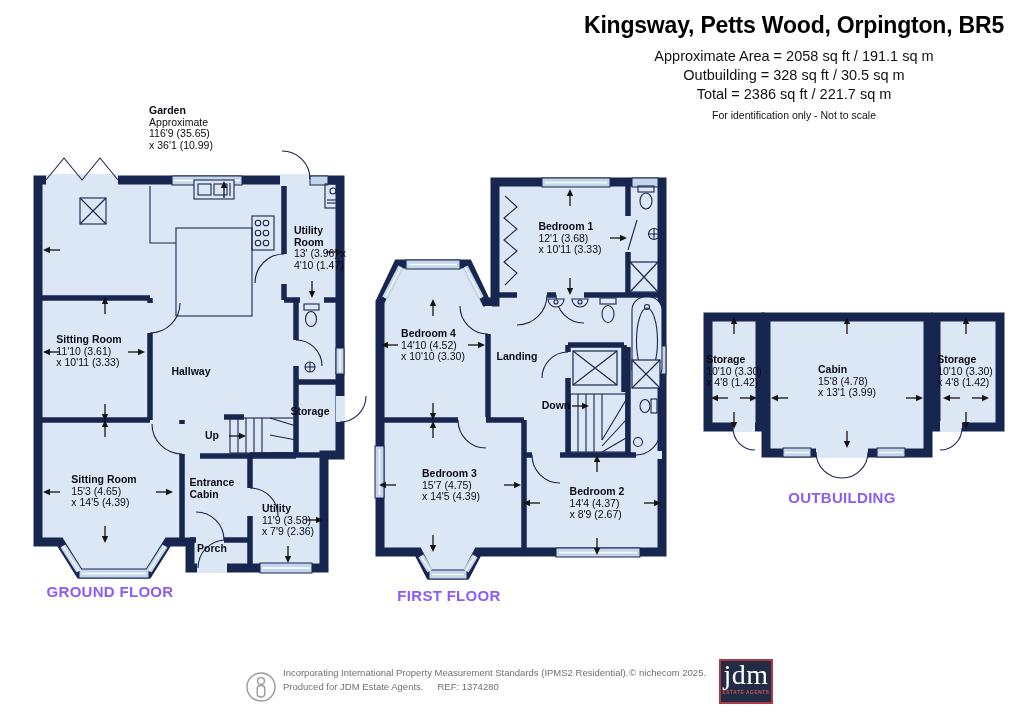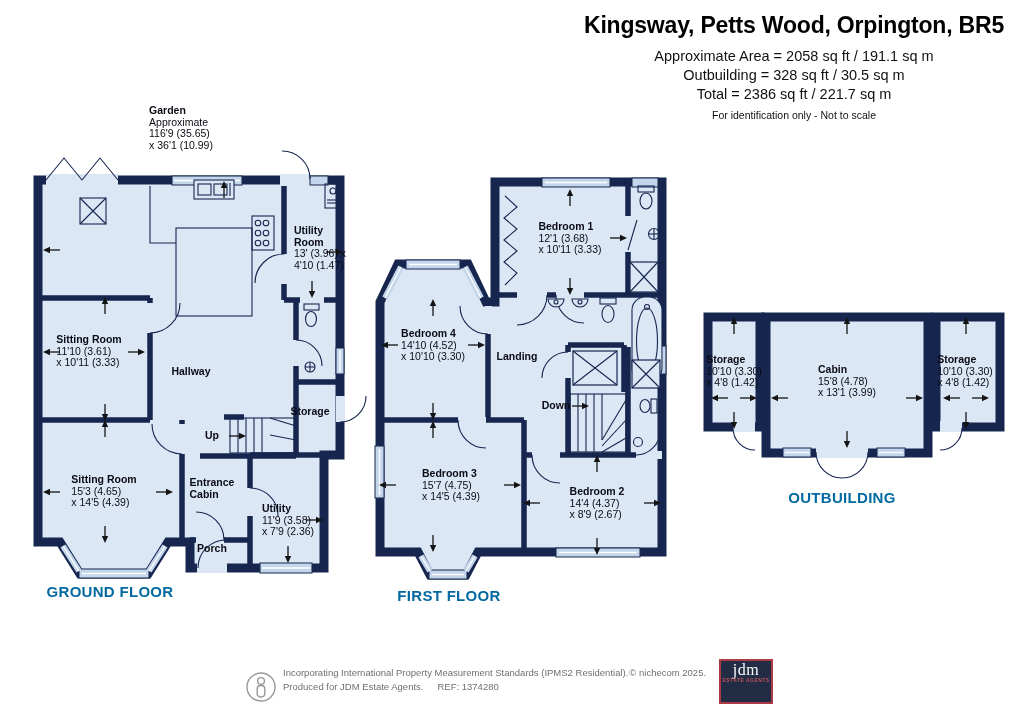--- a/index.html
+++ b/index.html
@@ -10,29 +10,29 @@
   .hdr{position:absolute;top:12px;right:16px;text-align:center;}
   .hdr .title{font-size:23px;font-weight:bold;color:#000;letter-spacing:-0.2px;margin:0 0 9px 0;}
   .hdr .al{font-size:14.5px;color:#111;margin:3px 0;}
   .hdr .disc{font-size:10.5px;color:#111;margin-top:7px;}
   
   .rl{position:absolute;transform:translate(-50%,-50%);text-align:left;font-size:10.5px;
       line-height:1.1;color:#0b0b14;white-space:nowrap;z-index:3;}
   .rl span{display:block;}
   .rl .b{font-weight:bold;}
   .ft{position:absolute;transform:translate(-50%,-50%);font-weight:bold;font-size:15px;
-      letter-spacing:0.3px;color:#0369a1;white-space:nowrap;z-index:3;}
+      letter-spacing:0.3px;color:#8b5cf6;white-space:nowrap;z-index:3;}
   
   .footer-text{position:absolute;left:283px;top:666px;font-size:9.5px;color:#6f6f6f;line-height:1.45;}
   .footer-text .cr{margin-left:1px;}
   .footer-text .ref{margin-left:14px;}
   .person-badge{position:absolute;left:245px;top:670px;width:32px;height:34px;}
   .jdm{position:absolute;left:719px;top:659px;width:54px;height:45px;background:#232c45;
        border:2px solid #ab3a44;box-sizing:border-box;text-align:center;z-index:3;}
-  .jdm .jdm-word{font-family:"Liberation Serif", serif;color:#fff;font-size:16px;line-height:0.95;
+  .jdm .jdm-word{font-family:"Liberation Serif", serif;color:#fff;font-size:28px;line-height:0.95;
        margin-top:1px;letter-spacing:0.5px;}
   .jdm .jdm-sub{font-size:4.8px;color:#c4505a;letter-spacing:0.6px;font-weight:bold;margin-top:1px;}
 </style>
 </head>
 <body>
 
 <div class="page">
 
   <svg class="plan" width="1020" height="721" viewBox="0 0 1020 721">
     <defs>

